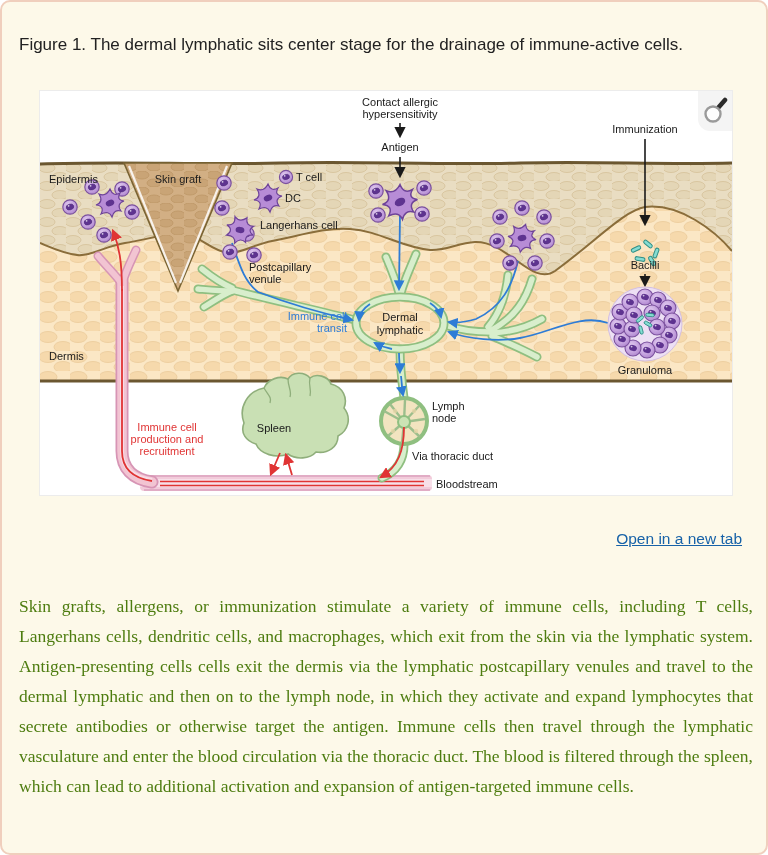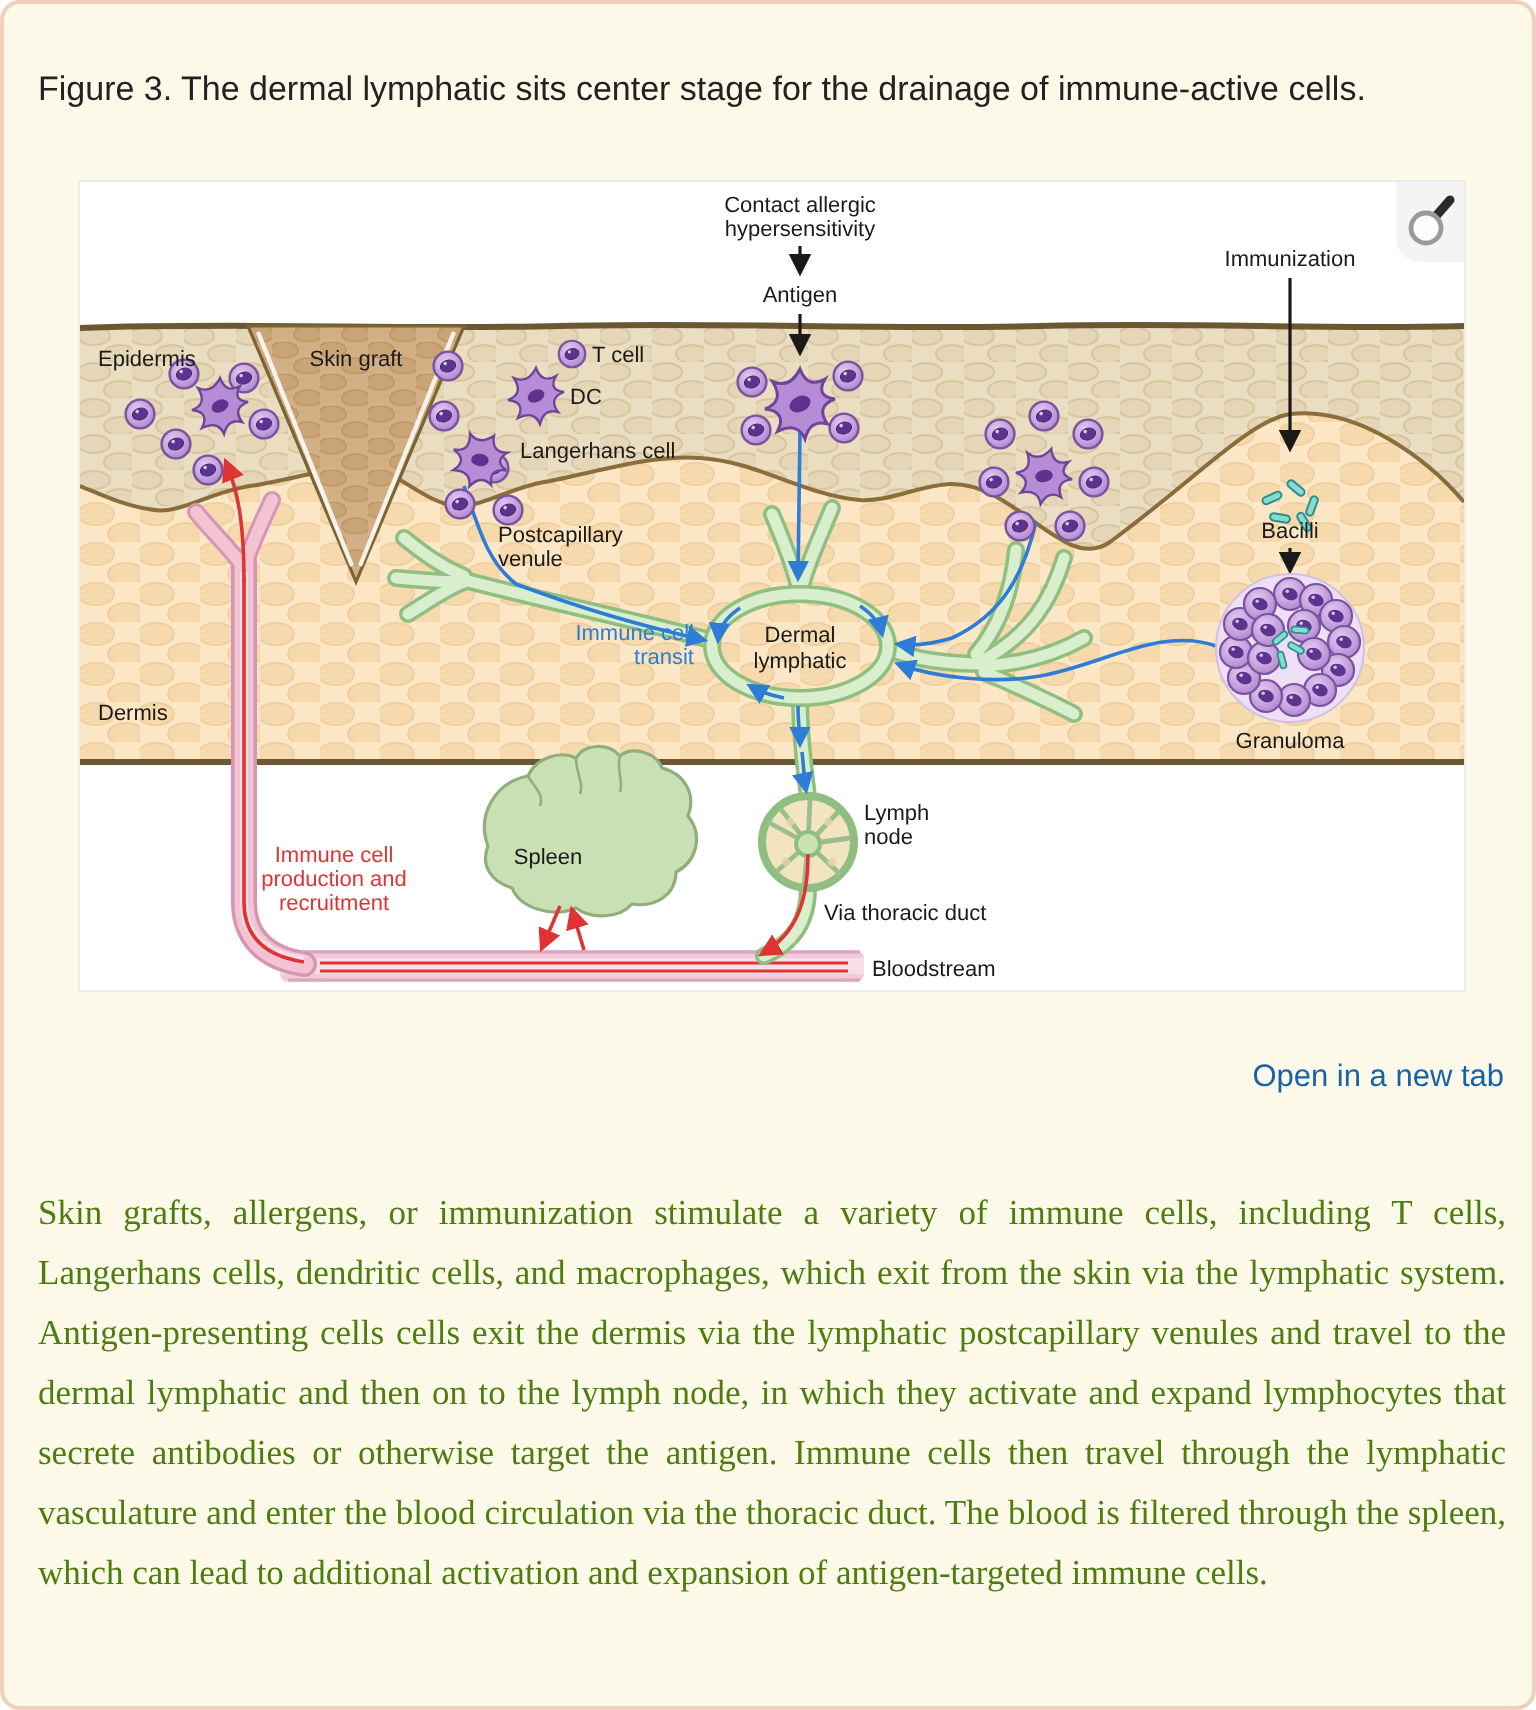--- a/index.html
+++ b/index.html
@@ -6,35 +6,35 @@
   .page{position:relative;width:768px;height:855px;box-sizing:border-box;
         background:#fdf9e9;border:2px solid #f0cfbd;border-radius:10px;overflow:hidden;
         font-family:"Liberation Sans",sans-serif;}
   .caption{position:absolute;top:33px;left:17px;right:17px;font-size:17px;color:#222;}
   .fig-panel{position:absolute;top:88px;left:37px;width:694px;height:406px;
              background:#fff;border:1px solid #ececec;box-sizing:border-box;}
   .fig-svg{display:block;}
   .zoom-btn{position:absolute;top:0;right:0;width:34px;height:40px;background:#f4f4f4;
             border:none;border-radius:0 0 0 12px;cursor:pointer;padding:0;
             display:flex;align-items:center;justify-content:center;}
-  .open-link{position:absolute;top:528px;right:14px;font-size:15.5px;color:#1762a8;
-             cursor:pointer;}
+  .open-link{position:absolute;top:528px;right:24px;font-size:15.5px;color:#1762a8;
+             text-decoration:underline;cursor:pointer;}
   .body-text{position:absolute;top:589px;left:17px;width:734px;margin:0;
              font-family:"Liberation Serif",serif;font-size:17.5px;line-height:30px;
              color:#4d7c0f;text-align:justify;}
   svg text{font-family:"Liberation Sans",sans-serif;font-size:11px;fill:#1a1a1a;}
   svg text.tBlue{fill:#2e7cd6;}
   svg text.tRed{fill:#e03434;}
 </style>
 </head>
 <body>
 
 <div class="page">
 
-  <div class="caption">Figure 3. The dermal lymphatic sits center stage for the drainage of immune-active cells.</div>
+  <div class="caption">Figure 1. The dermal lymphatic sits center stage for the drainage of immune-active cells.</div>
 
   <div class="fig-panel">
     <svg class="fig-svg" width="692" height="404" viewBox="0 0 692 404" xmlns="http://www.w3.org/2000/svg">
       <defs>
         <pattern id="dermisPat" width="30" height="20" patternUnits="userSpaceOnUse">
           <rect width="30" height="20" fill="#fbe7c5"></rect>
           <ellipse cx="8" cy="6" rx="9" ry="5.5" fill="#f6d9ac" stroke="#eecfa0" stroke-width="1"></ellipse>
           <ellipse cx="23" cy="16" rx="9" ry="5.5" fill="#f6d9ac" stroke="#eecfa0" stroke-width="1"></ellipse>
         </pattern>
         <pattern id="epiPat" width="26" height="18" patternUnits="userSpaceOnUse">

